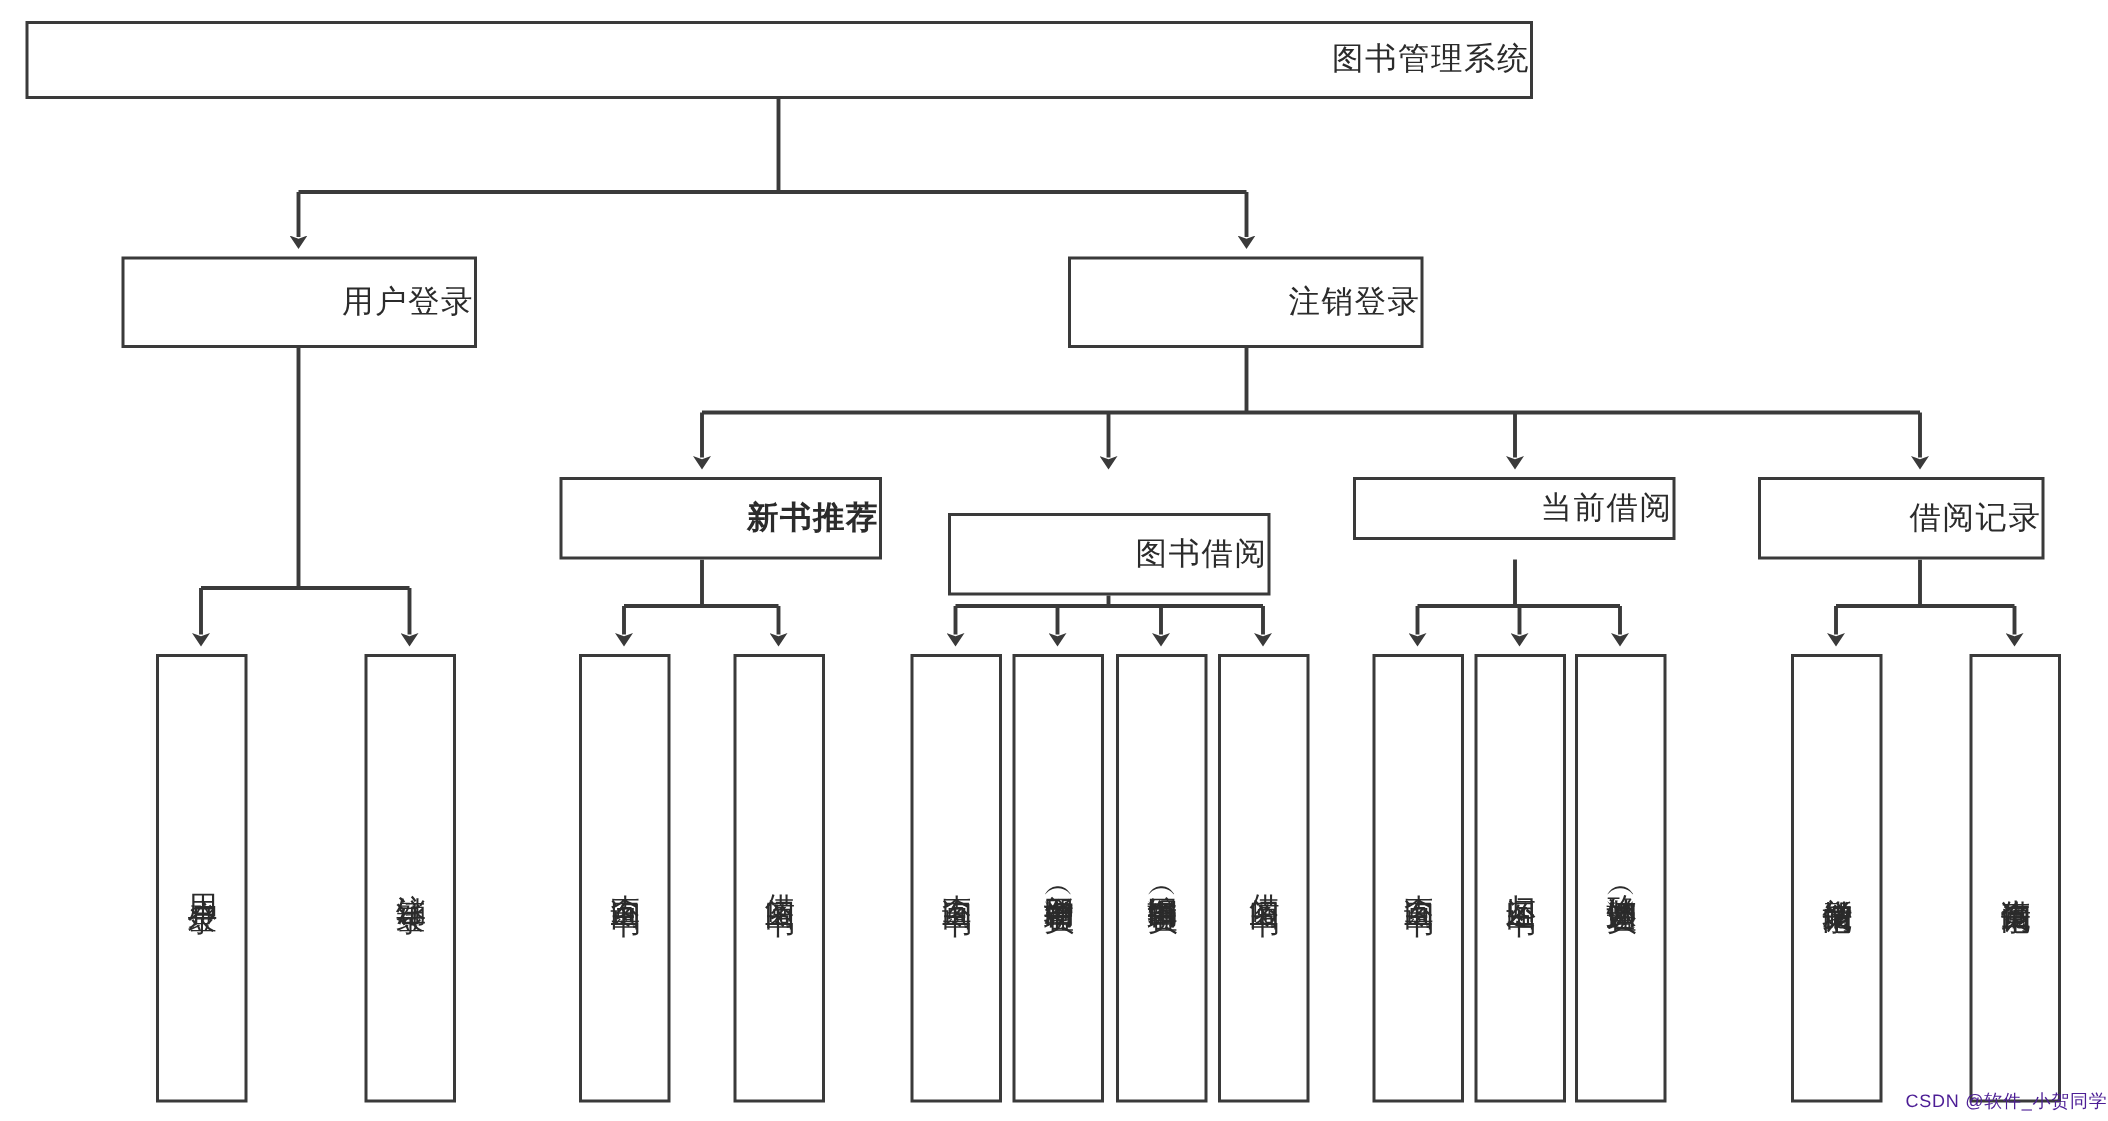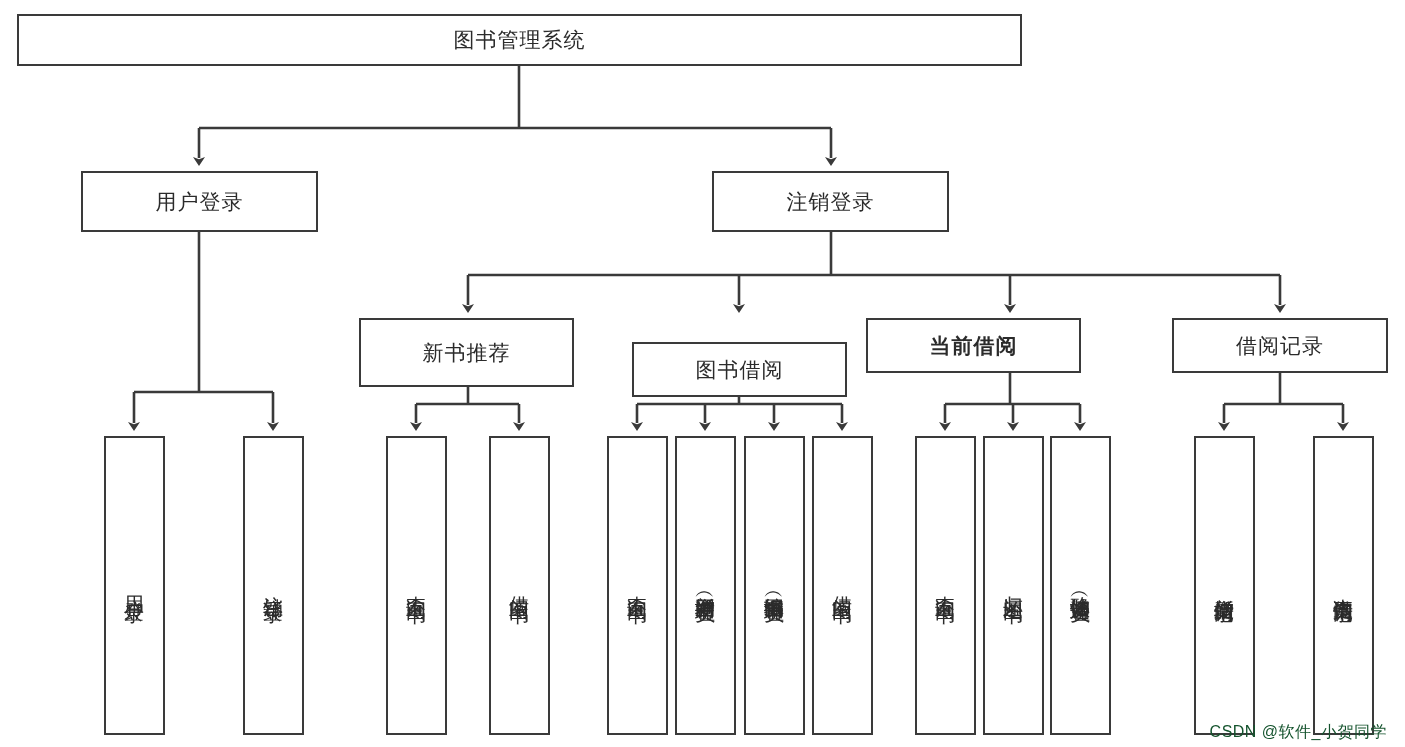--- a/index.html
+++ b/index.html
@@ -13,21 +13,21 @@
   #canvas{position:absolute;left:0;top:0;width:1405px;height:747px;}
   svg.lines{position:absolute;left:0;top:0;width:1405px;height:747px;pointer-events:none;}
 
   .node{
     position:absolute;
     box-sizing:border-box;
     background:#ffffff;
     border:2px solid #3a3a3a;
     display:flex;
     align-items:center;
-    justify-content:center;
+    justify-content:flex-end;
     color:#2b2b2b;
   }
   .node.h{
     font-size:21px;
     letter-spacing:1px;
     line-height:1.2;
   }
   .node.root{font-size:21px;}
   .node.leaf{
     font-size:20px;
@@ -40,24 +40,24 @@
     writing-mode:vertical-rl;
     text-orientation:upright;
     letter-spacing:3px;
     line-height:1;
     white-space:nowrap;
     text-align:center;
   }
   .vtext.tight{letter-spacing:1px;}
   .watermark{
     position:absolute;
-    right:18px;
+    right:0;
     bottom:4px;
-    font-size:16px;
-    color:#14532d;
+    font-size:12px;
+    color:#4c1d95;
     letter-spacing:0.5px;
     white-space:nowrap;
   }
 </style>
 </head>
 <body>
 
 <div id="canvas">
 
   <svg class="lines" viewBox="0 0 1405 747" xmlns="http://www.w3.org/2000/svg">
@@ -114,30 +114,30 @@
     <span>图书管理系统</span>
   </div>
 
   <div class="node h" style="left:81px;top:171px;width:237px;height:61px;">
     <span>用户登录</span>
   </div>
   <div class="node h" style="left:712px;top:171px;width:237px;height:61px;">
     <span>注销登录</span>
   </div>
 
-  <div class="node h" style="left:359px;top:318px;width:215px;height:69px;">
+  <div class="node h" style="left:373px;top:318px;width:215px;height:55px;font-weight:bold;">
     <span>新书推荐</span>
   </div>
   <div class="node h" style="left:632px;top:318px;width:215px;height:55px;margin-top:24px;">
     <span>图书借阅</span>
   </div>
-  <div class="node h" style="left:866px;top:318px;width:215px;height:55px;font-weight:bold;">
+  <div class="node h" style="left:902px;top:318px;width:215px;height:42px;">
     <span>当前借阅</span>
   </div>
-  <div class="node h" style="left:1172px;top:318px;width:216px;height:55px;">
+  <div class="node h" style="left:1172px;top:318px;width:191px;height:55px;">
     <span>借阅记录</span>
   </div>
 
   <div class="node leaf" style="left:104px;top:436px;width:61px;height:299px;">
     <span class="vtext">用户登录</span>
   </div>
   <div class="node leaf" style="left:243px;top:436px;width:61px;height:299px;">
     <span class="vtext">注销登录</span>
   </div>
 

